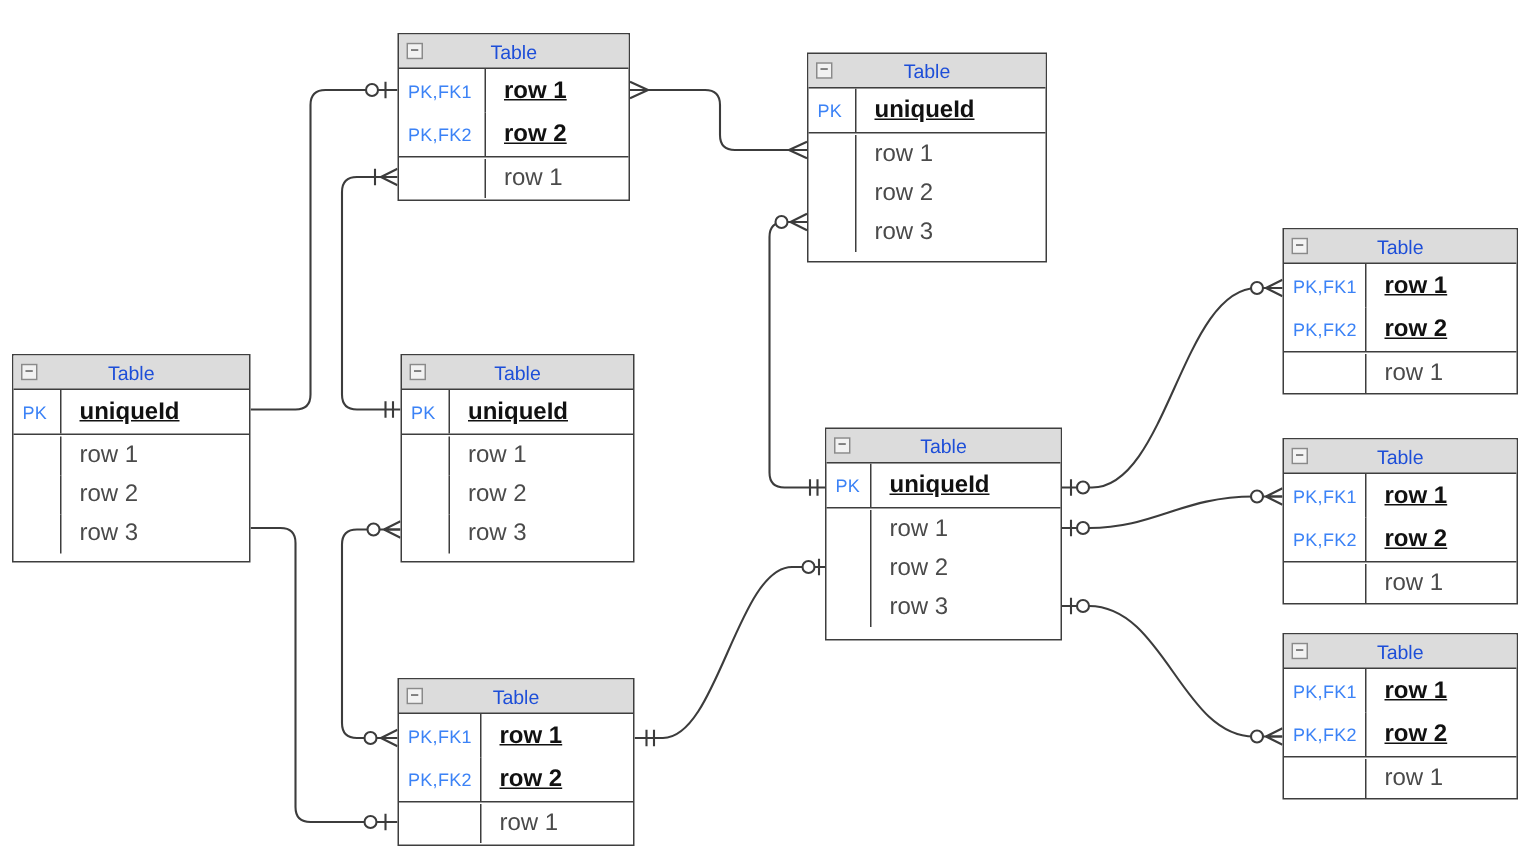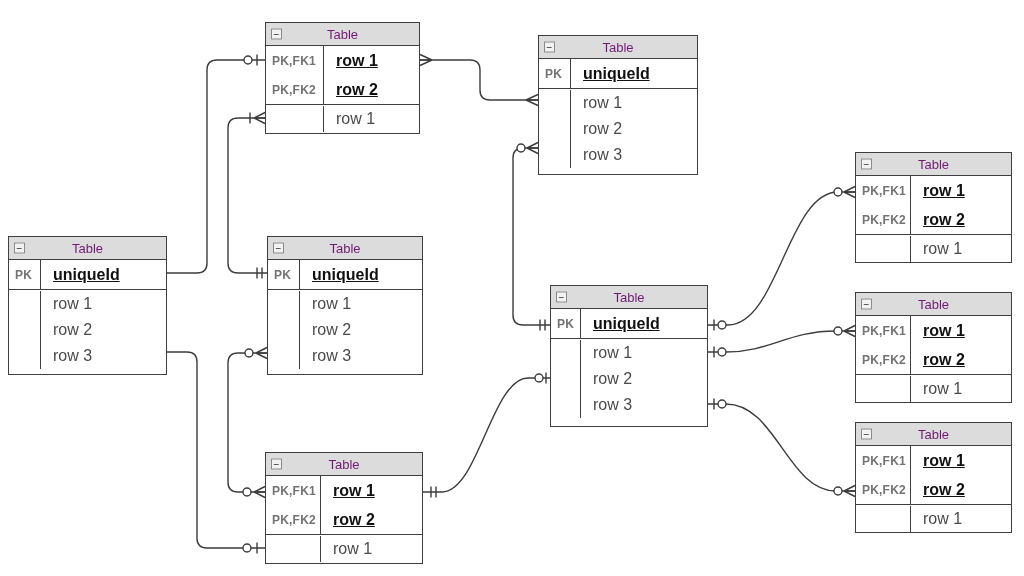--- a/index.html
+++ b/index.html
@@ -6,30 +6,30 @@
   #canvas{position:relative;width:1024px;height:576px;background:#fff;overflow:hidden;
           font-family:"Liberation Sans", sans-serif;}
   #wires{position:absolute;left:0;top:0;z-index:1;}
   .ln{fill:none;stroke:#3c3c3c;stroke-width:1.4;}
   .mk{fill:none;stroke:#3c3c3c;stroke-width:1.4;}
   .mkc{fill:#ffffff;stroke:#3c3c3c;stroke-width:1.4;}
 
   .table{position:absolute;box-sizing:border-box;background:#fff;border:1.5px solid #3e3e3e;z-index:2;}
   .t-header{position:relative;height:22px;background:#dcdcdc;border-bottom:1.5px solid #3e3e3e;}
   .t-title{position:absolute;left:0;right:0;top:0;bottom:0;display:flex;align-items:center;justify-content:center;
-           font-size:13px;color:#701a75;}
+           font-size:13px;color:#1d4ed8;}
   .collapse{position:absolute;left:5px;top:50%;transform:translateY(-50%);width:11px;height:11px;
             box-sizing:border-box;border:1px solid #8a8a8a;background:#f2f2f2;display:flex;align-items:center;
             justify-content:center;font-size:10px;line-height:1;color:#222;z-index:3;}
   .t-row{display:grid;grid-template-columns:var(--kw) 1fr;}
   .sec-keys .t-row{height:29px;}
   .sec-plain{border-top:1.5px solid #3e3e3e;padding-top:1px;}
   .sec-plain .t-row{height:26px;}
   .c-key{border-right:1.5px solid #3e3e3e;display:flex;align-items:center;padding-left:6px;
-         font-weight:700;font-size:12px;color:#737373;letter-spacing:0.2px;}
+         font-weight:400;font-size:12px;color:#3b82f6;letter-spacing:0.2px;}
   .c-field{display:flex;align-items:center;padding-left:12px;font-size:16px;color:#4a4a4a;}
   .keyf{font-weight:700;text-decoration:underline;color:#111;}
 </style>
 </head>
 <body>
 
 <div id="canvas">
 
   <svg id="wires" width="1024" height="576">
 

